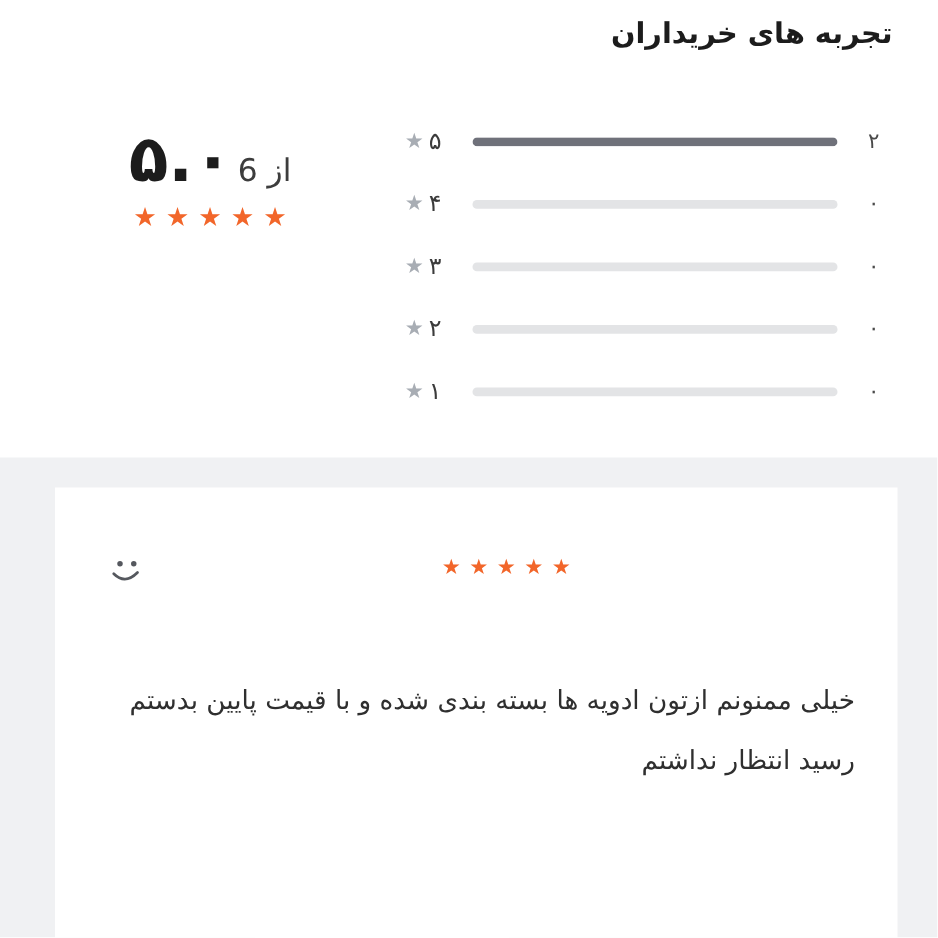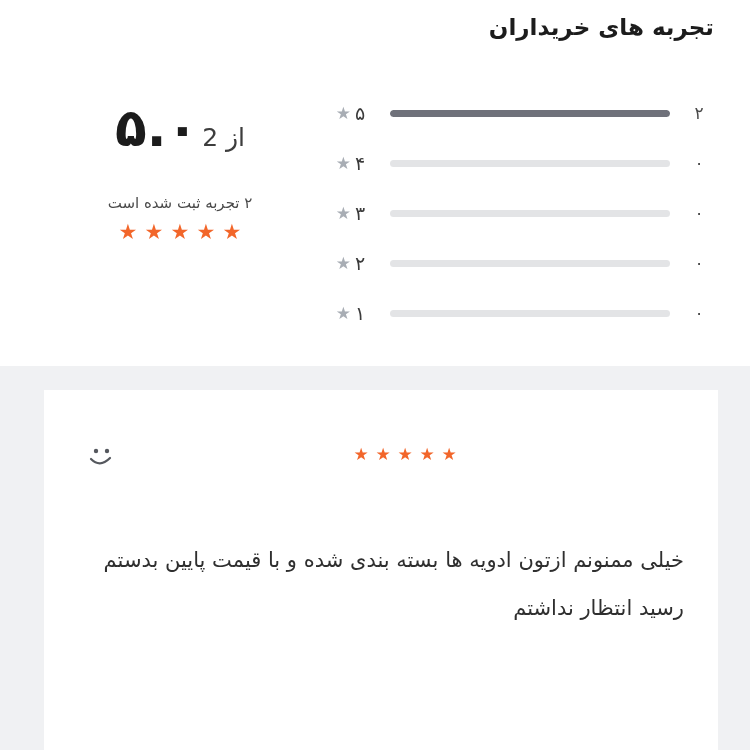--- a/index.html
+++ b/index.html
@@ -16,21 +16,20 @@
     height: 750px;
     background: #ffffff;
     display: flex;
     flex-direction: column;
   }
 
   
   .summary-section {
     background: #ffffff;
     padding: 14px 34px 0 34px;
-    margin-left: 12px;
   }
   .section-title {
     text-align: right;
     font-size: 23px;
     font-weight: bold;
     color: #1c1c1c;
     padding-right: 2px;
     letter-spacing: 0px;
   }
 
@@ -200,23 +199,22 @@
 <div class="page">
 
   <div class="summary-section">
     <div class="section-title">تجربه های خریداران</div>
 
     <div class="summary-body">
 
       <div class="score-block">
         <div class="score-line">
           <span class="score-value">۵.۰</span>
-          <span class="score-outof">از 2</span>
-        </div>
-        <div class="reviews-count">۲ تجربه ثبت شده است</div>
+          <span class="score-outof">از 6</span>
+        </div>
         <div class="stars-row">
           <span class="star">★</span>
           <span class="star">★</span>
           <span class="star">★</span>
           <span class="star">★</span>
           <span class="star">★</span>
         </div>
       </div>
 
       <div class="bars-block">

